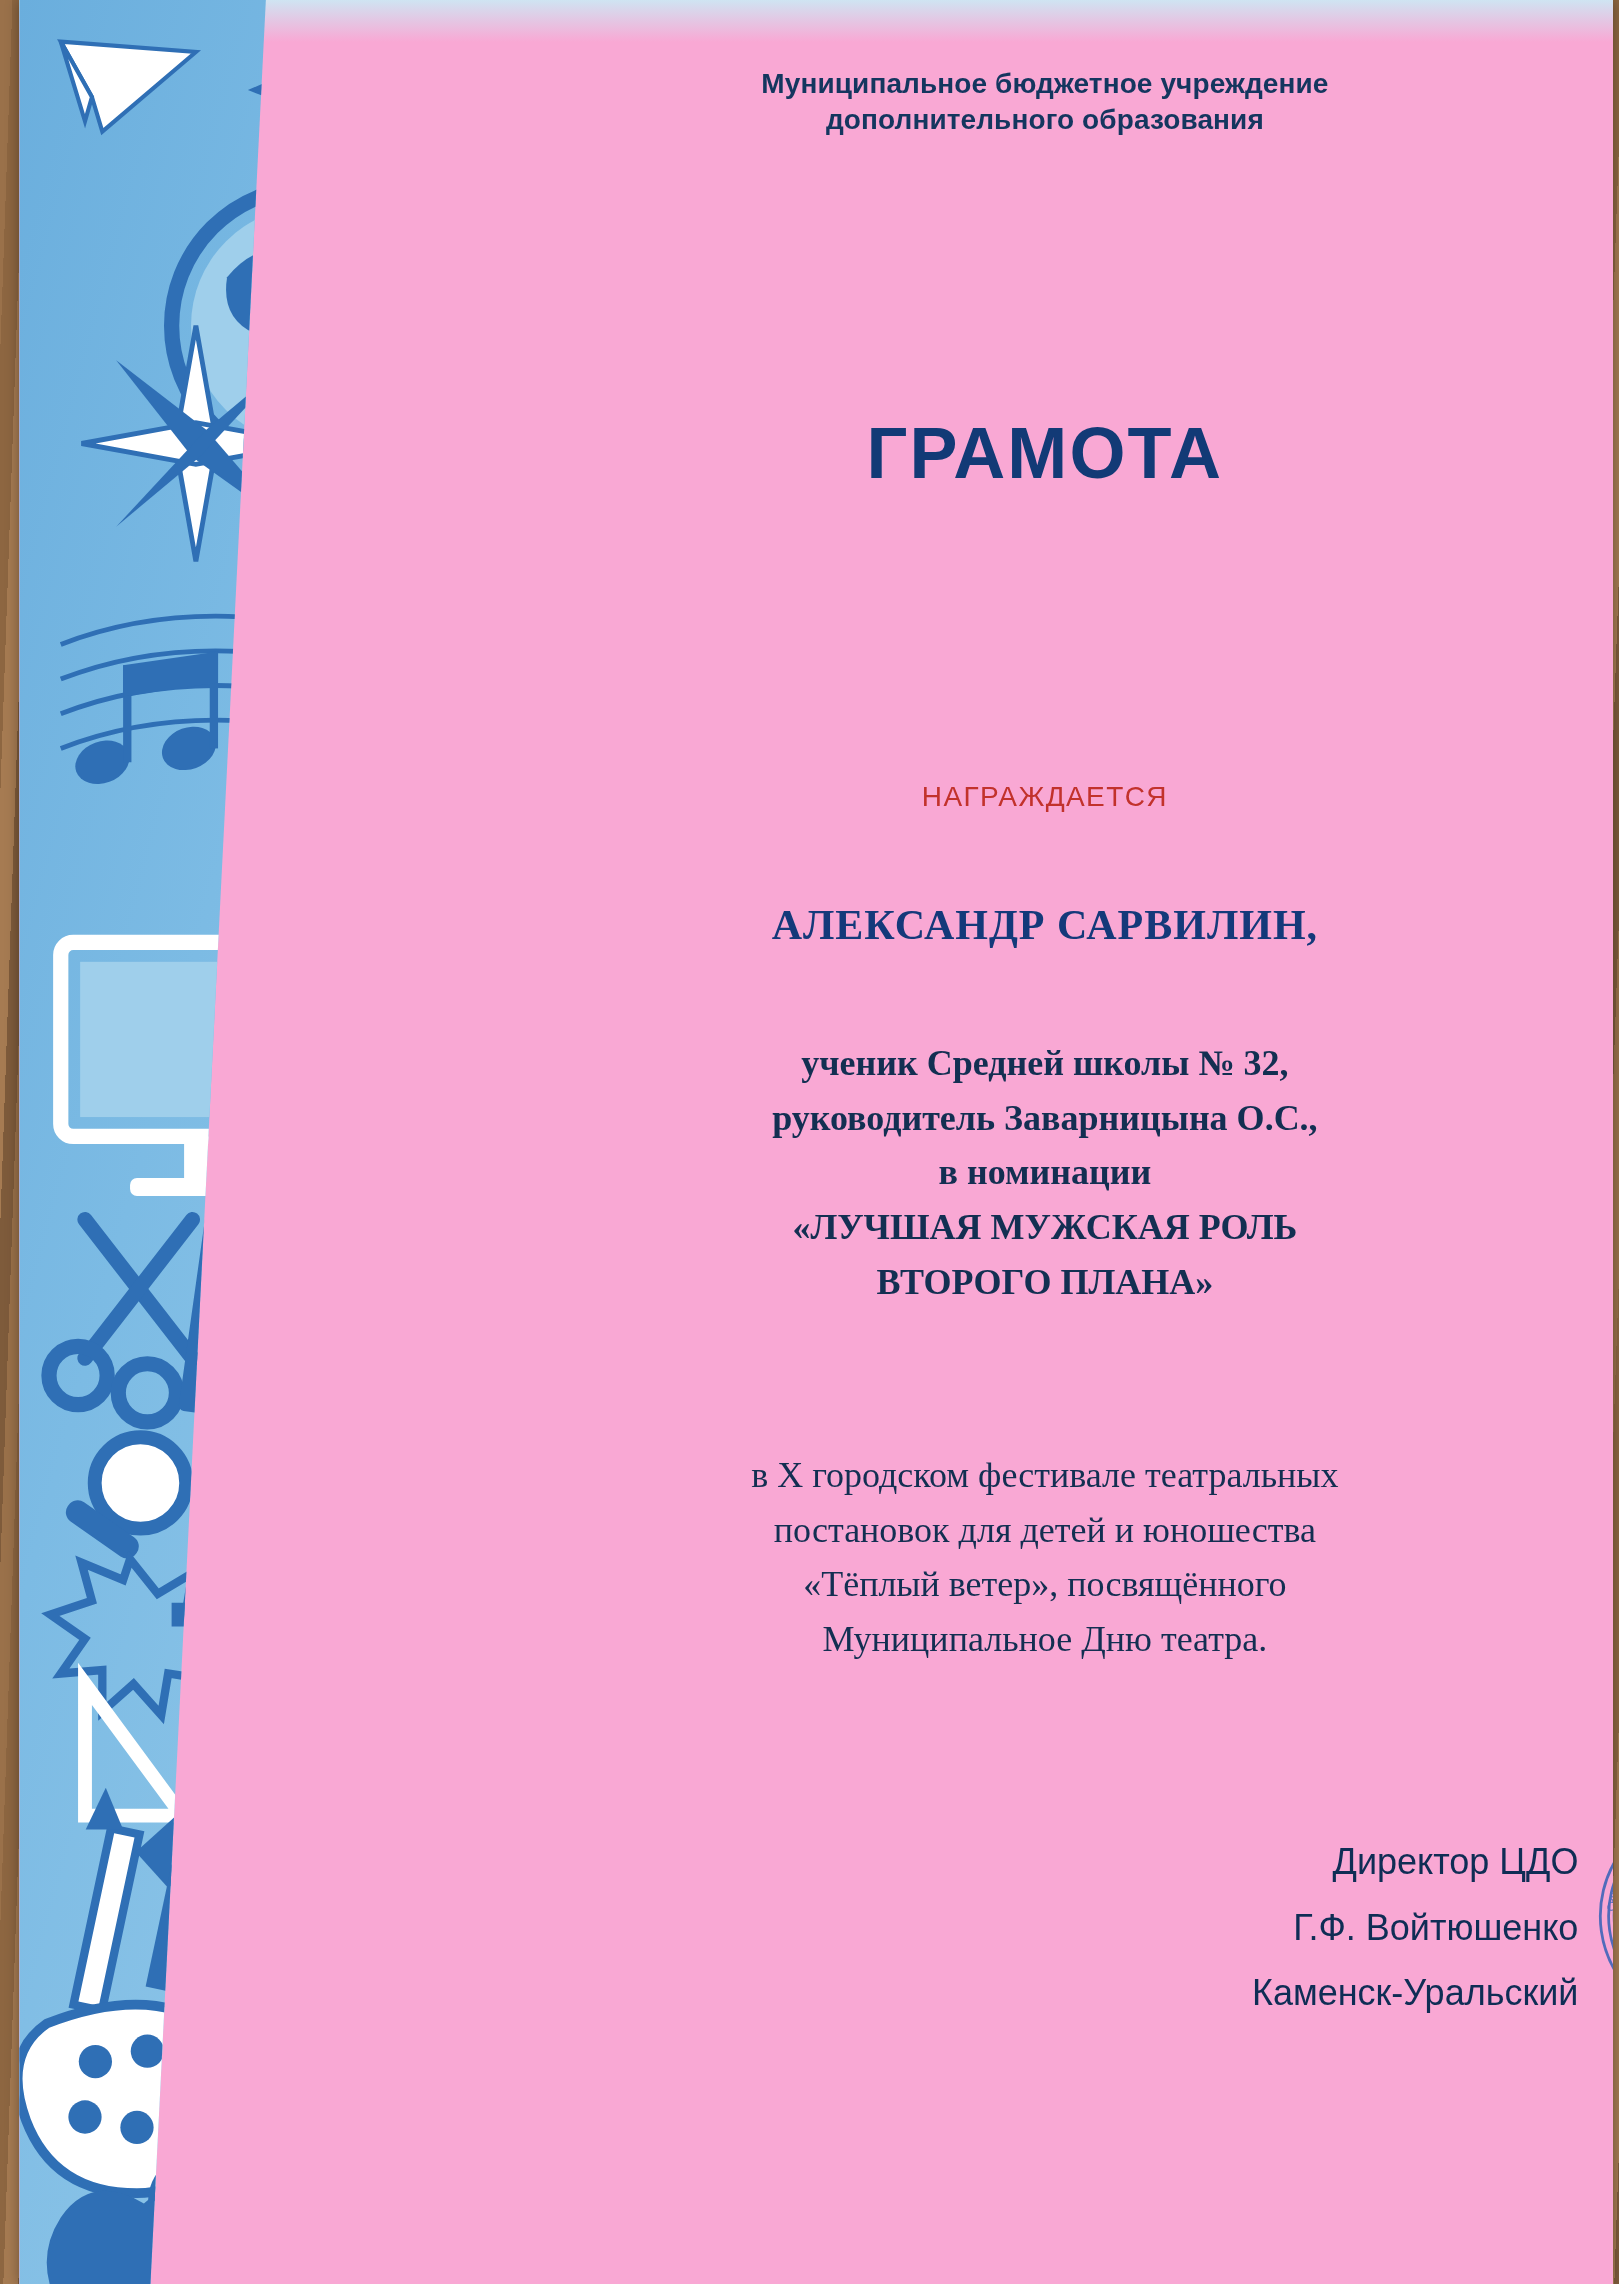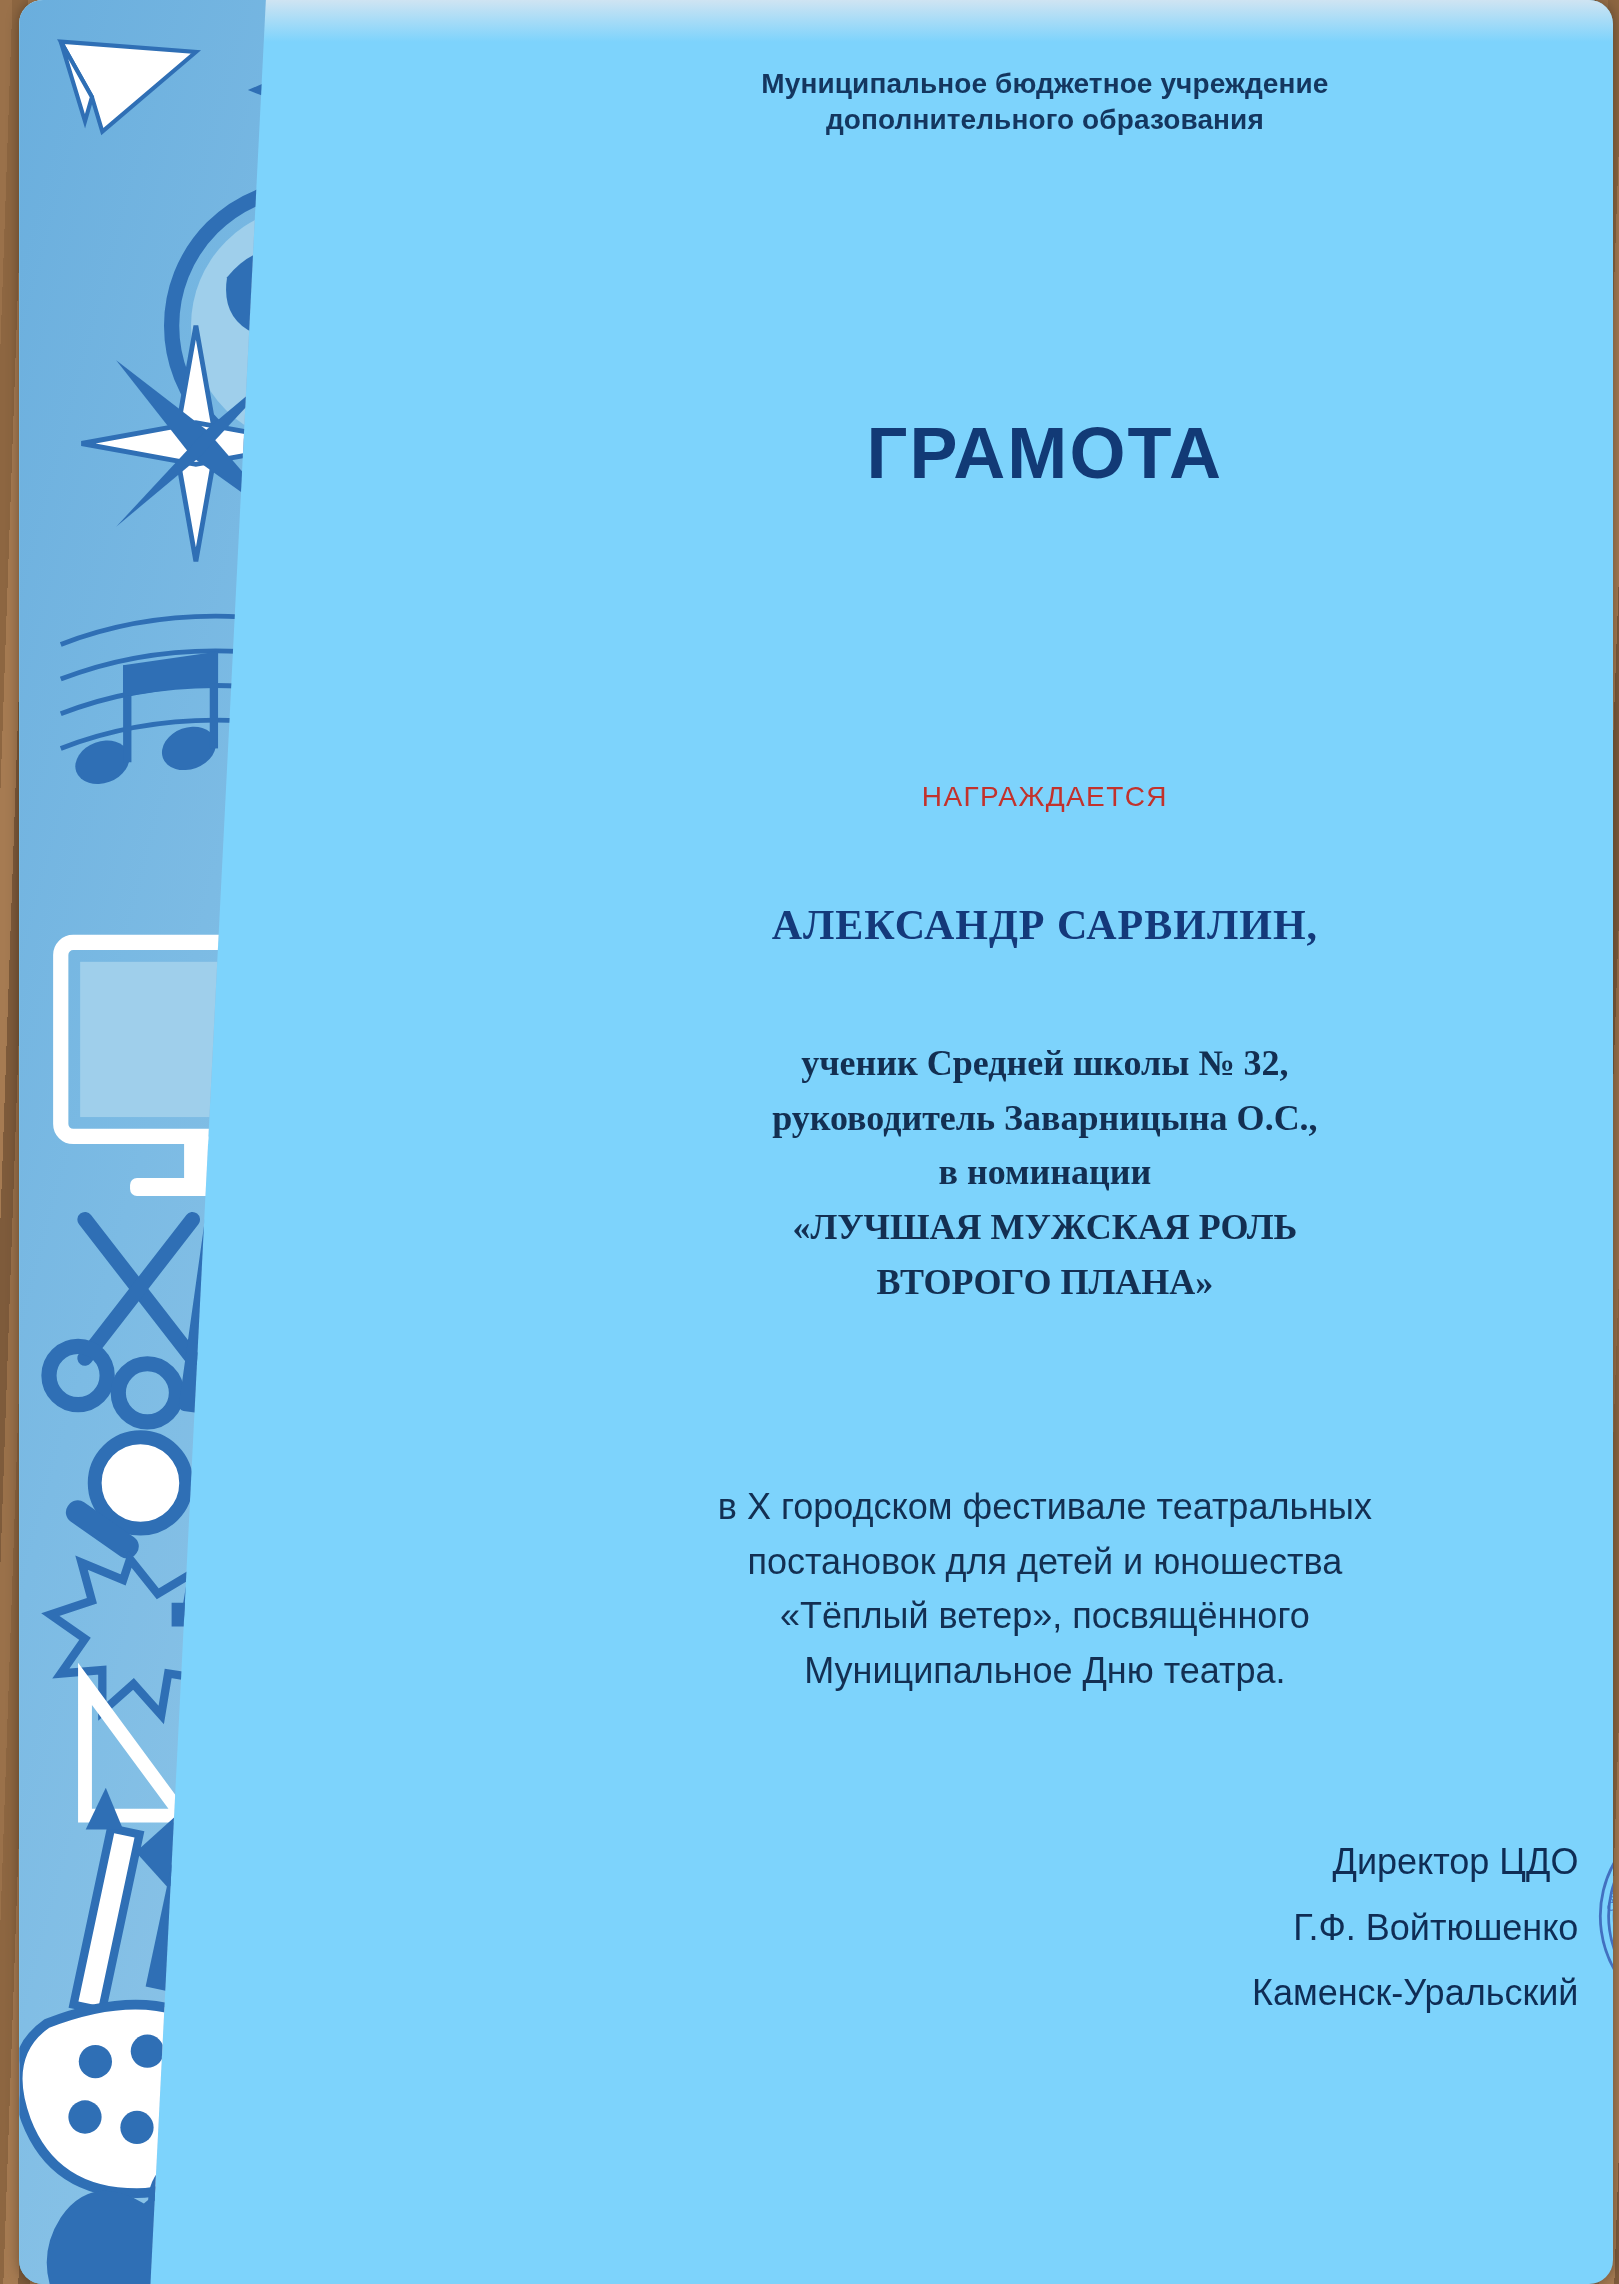--- a/index.html
+++ b/index.html
@@ -26,24 +26,23 @@
         #7e5b3b 43px, #7e5b3b 55px);
   }
 
   
   .sheet {
     position: absolute;
     left: 19.4px;
     top: 0px;
     width: 1594px;
     height: 2284px;
-    background: #7dd3fc;
+    background: #f9a8d4;
     box-shadow: 0 0 12.5px rgba(0,0,0,0.35);
     overflow: hidden;
-    border-radius: 24px;
   }
 
   
   .sheet::before {
     content: "";
     position: absolute;
     left: 0; top: 0; right: 0;
     height: 42px;
     background: linear-gradient(180deg, #cfe4f2 0%, rgba(255,255,255,0) 100%);
     pointer-events: none;
@@ -141,25 +140,24 @@
   .details .nomination {
     display: block;
   }
 
   .event {
     position: absolute;
     top: 1448px;
     left: 0;
     width: 1081px;
     text-align: center;
-    font-family: Liberation Sans, sans-serif;
+    font-family: Liberation Serif, serif;
     font-size: 36px;
     line-height: 1.52;
     color: #132f52;
-    margin-top: 32px;
   }
 
   .sign-block {
     position: absolute;
     top: 1829px;
     left: 0;
     width: 1081px;
     text-align: right;
     font-family: "Liberation Sans", sans-serif;
     font-size: 36px;

